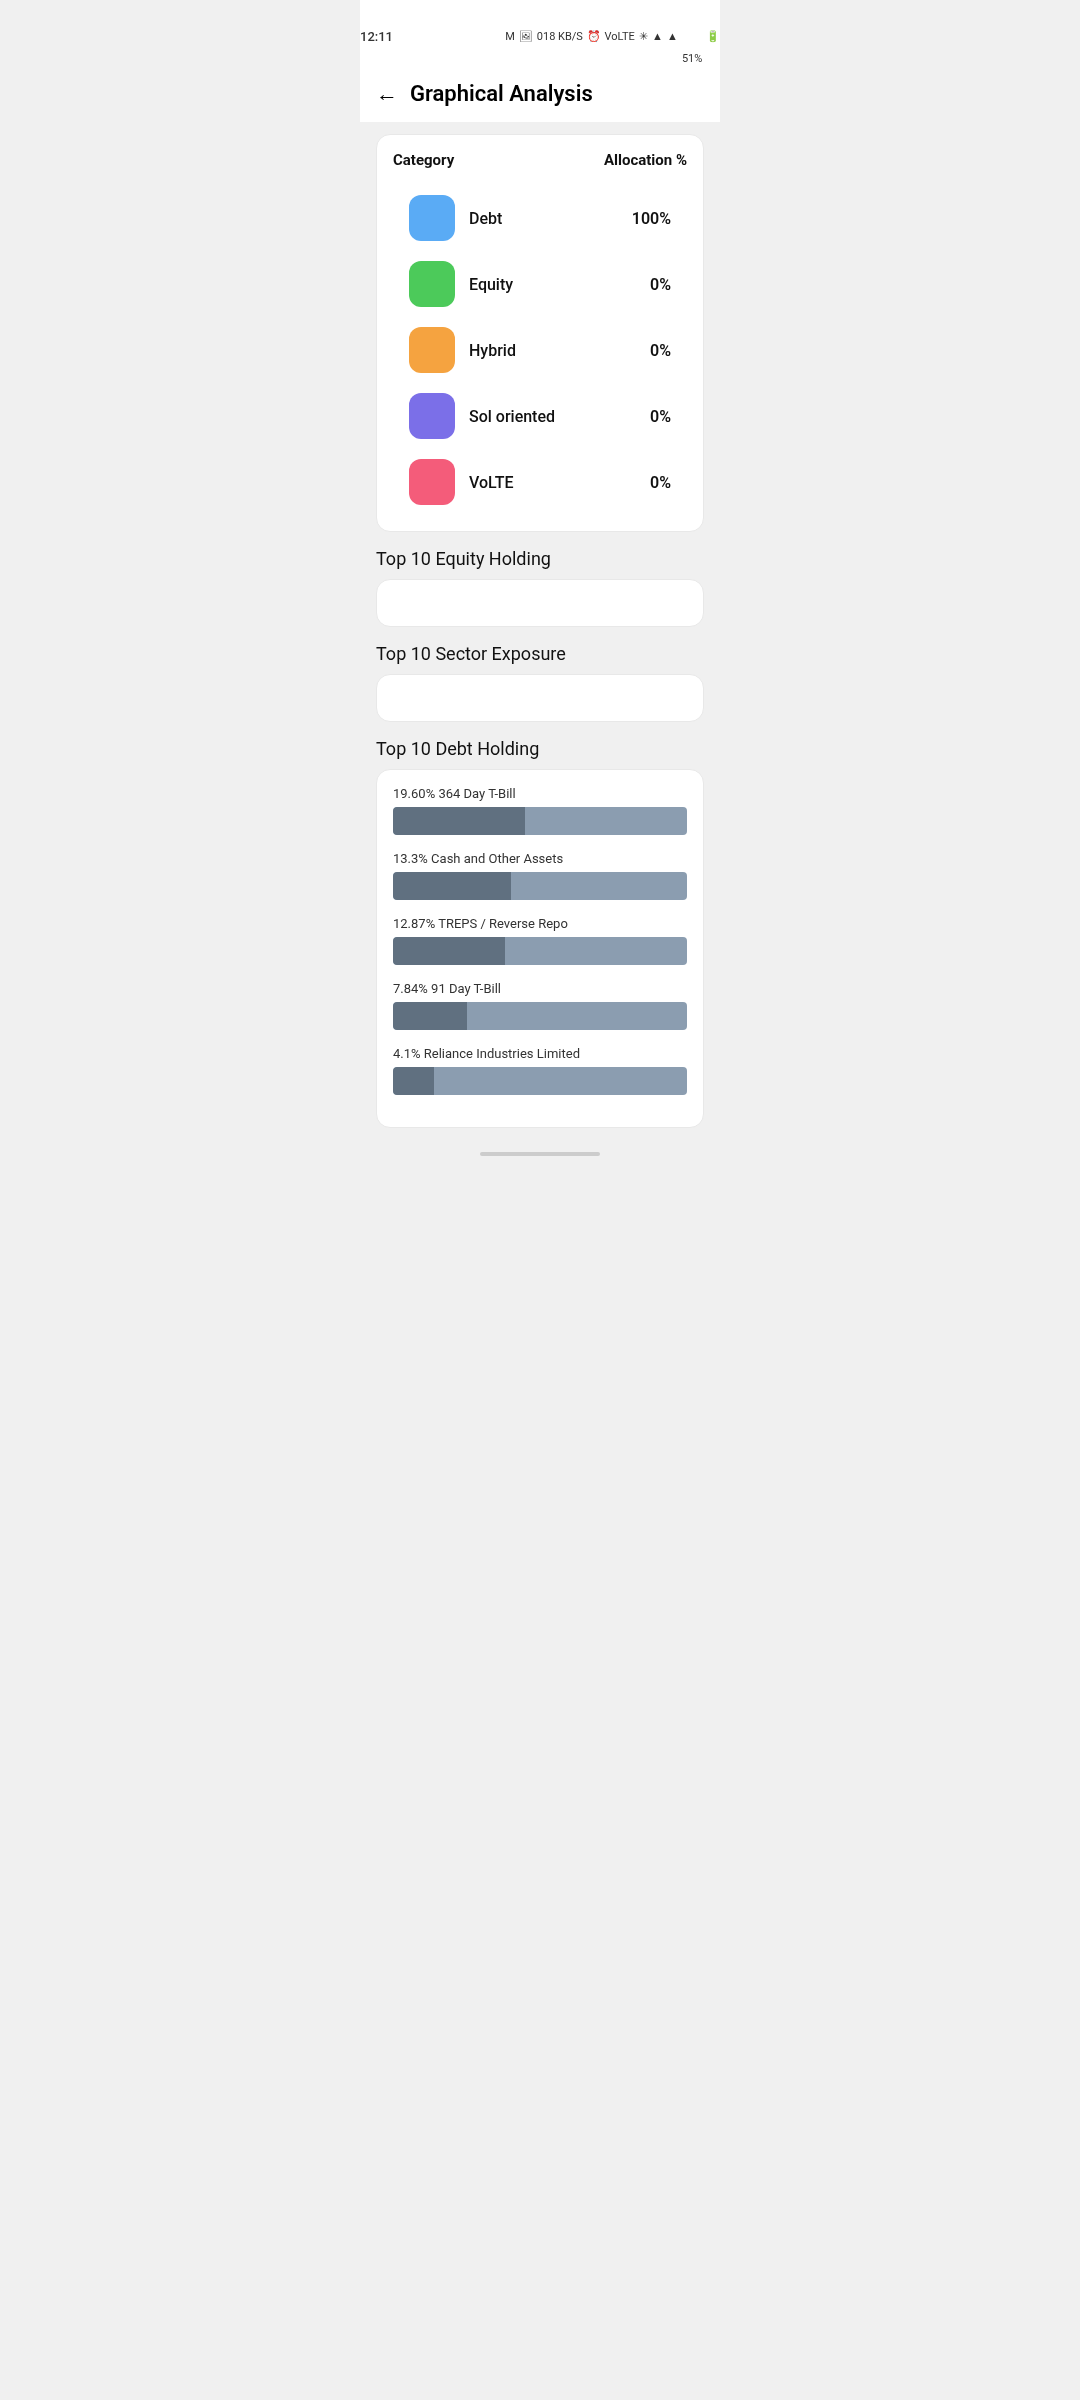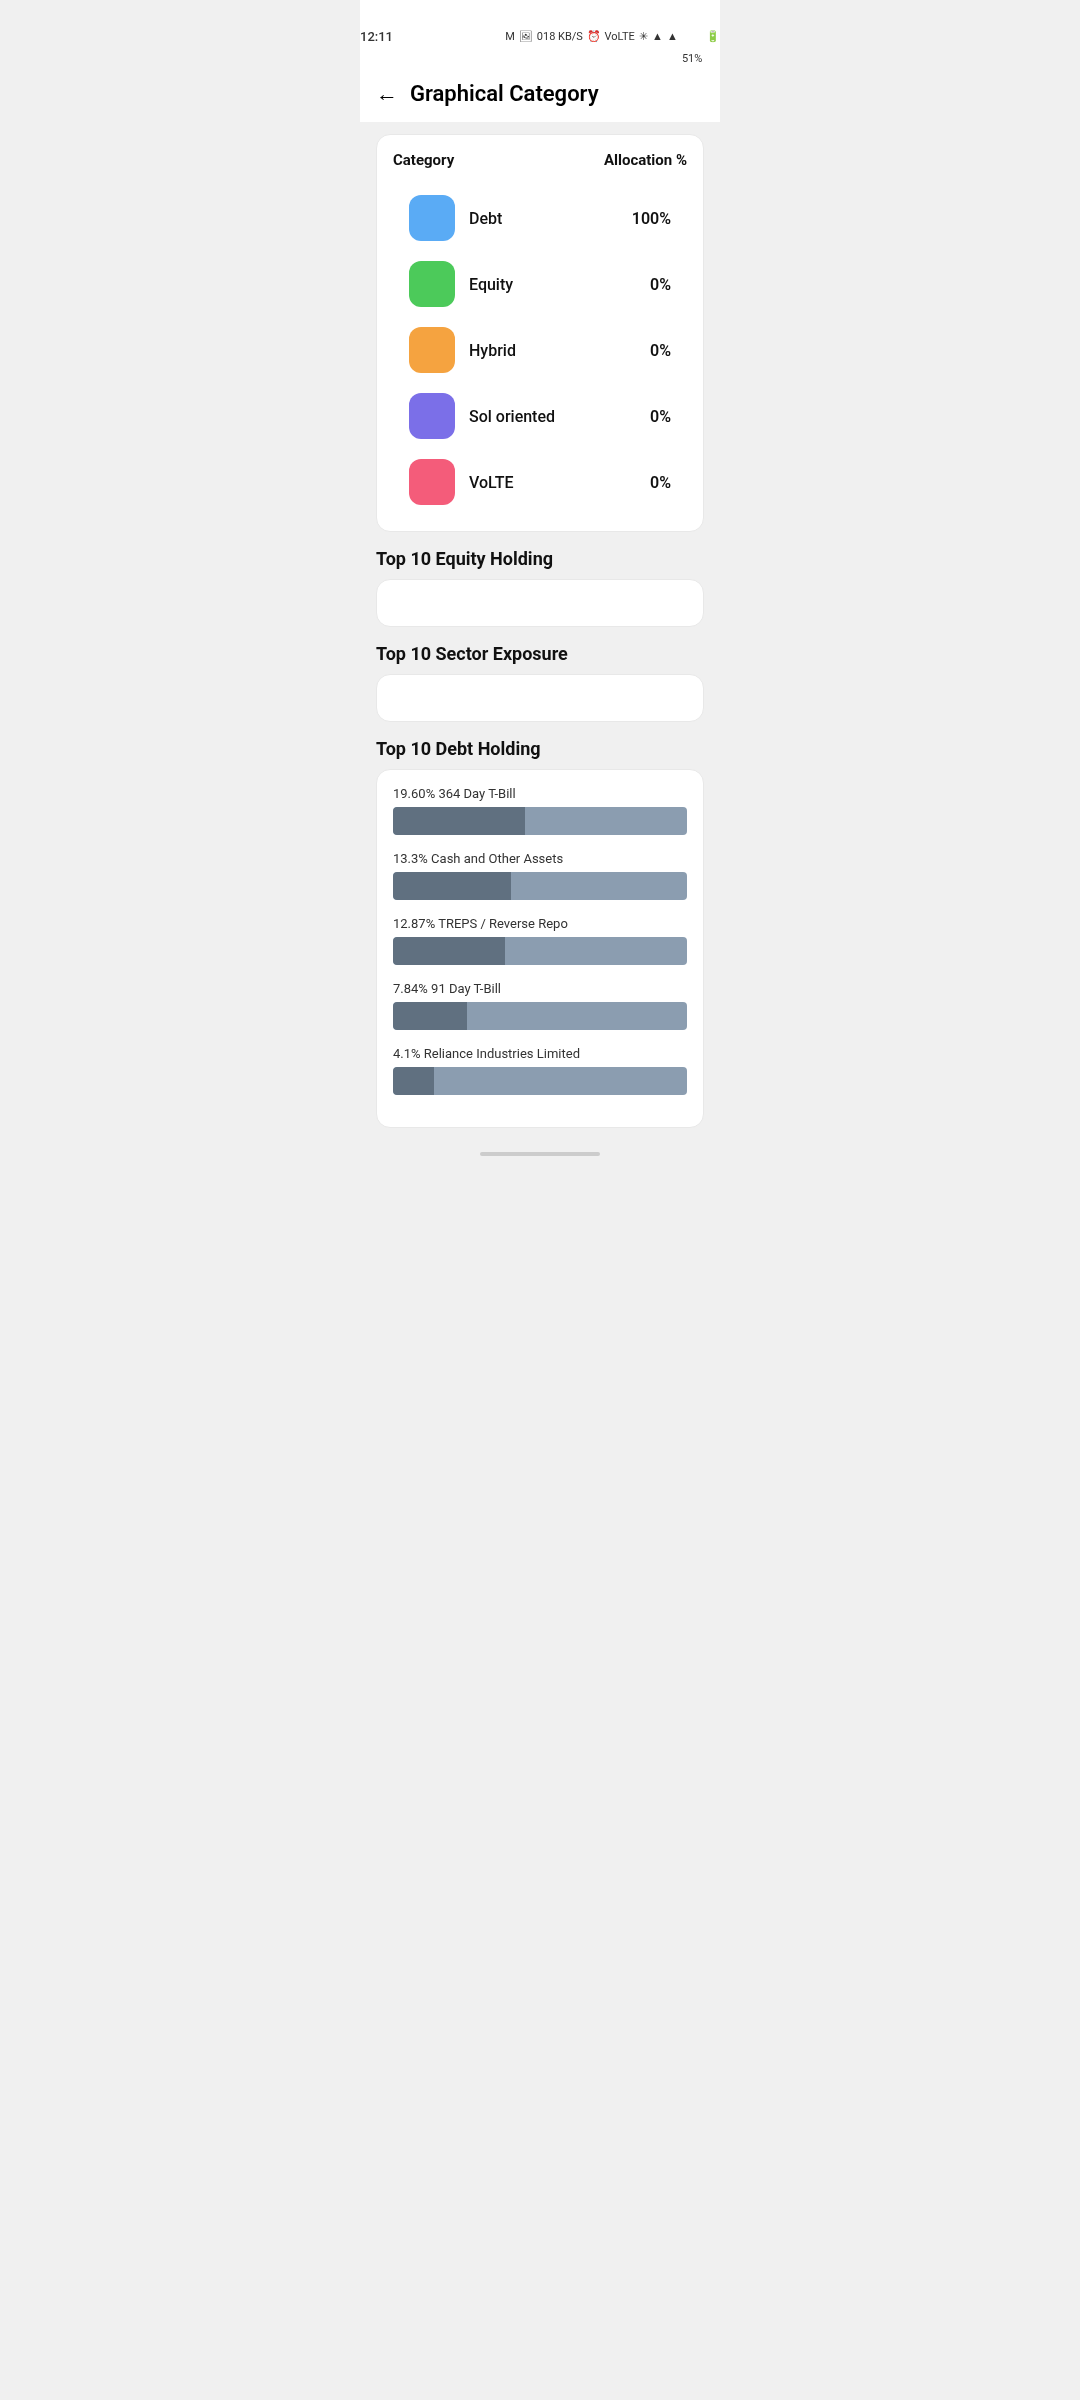--- a/index.html
+++ b/index.html
@@ -101,21 +101,21 @@
     }
     .allocation-pct {
       font-size: 16px;
       font-weight: 600;
       color: #111;
     }
 
     
     .section-title {
       font-size: 18px;
-      font-weight: 700;
+      font-weight: 400;
       color: #111;
       margin-bottom: 10px;
     }
 
     
     .empty-card {
       background: #fff;
       border-radius: 14px;
       padding: 16px;
       margin-bottom: 16px;
@@ -180,21 +180,21 @@
     <span>✳</span>
     <span>▲</span>
     <span>▲</span>
     <span class="battery-icon">51%</span>
     <span>🔋</span>
   </div>
 </div>
 
 <div class="header">
   <span class="back-arrow">←</span>
-  <span class="header-title">Graphical Category</span>
+  <span class="header-title">Graphical Analysis</span>
 </div>
 
 <div class="content">
 
   <div class="category-card">
     <div class="category-header">
       <span class="category-header-left">Category</span>
       <span class="category-header-right">Allocation %</span>
     </div>
 

